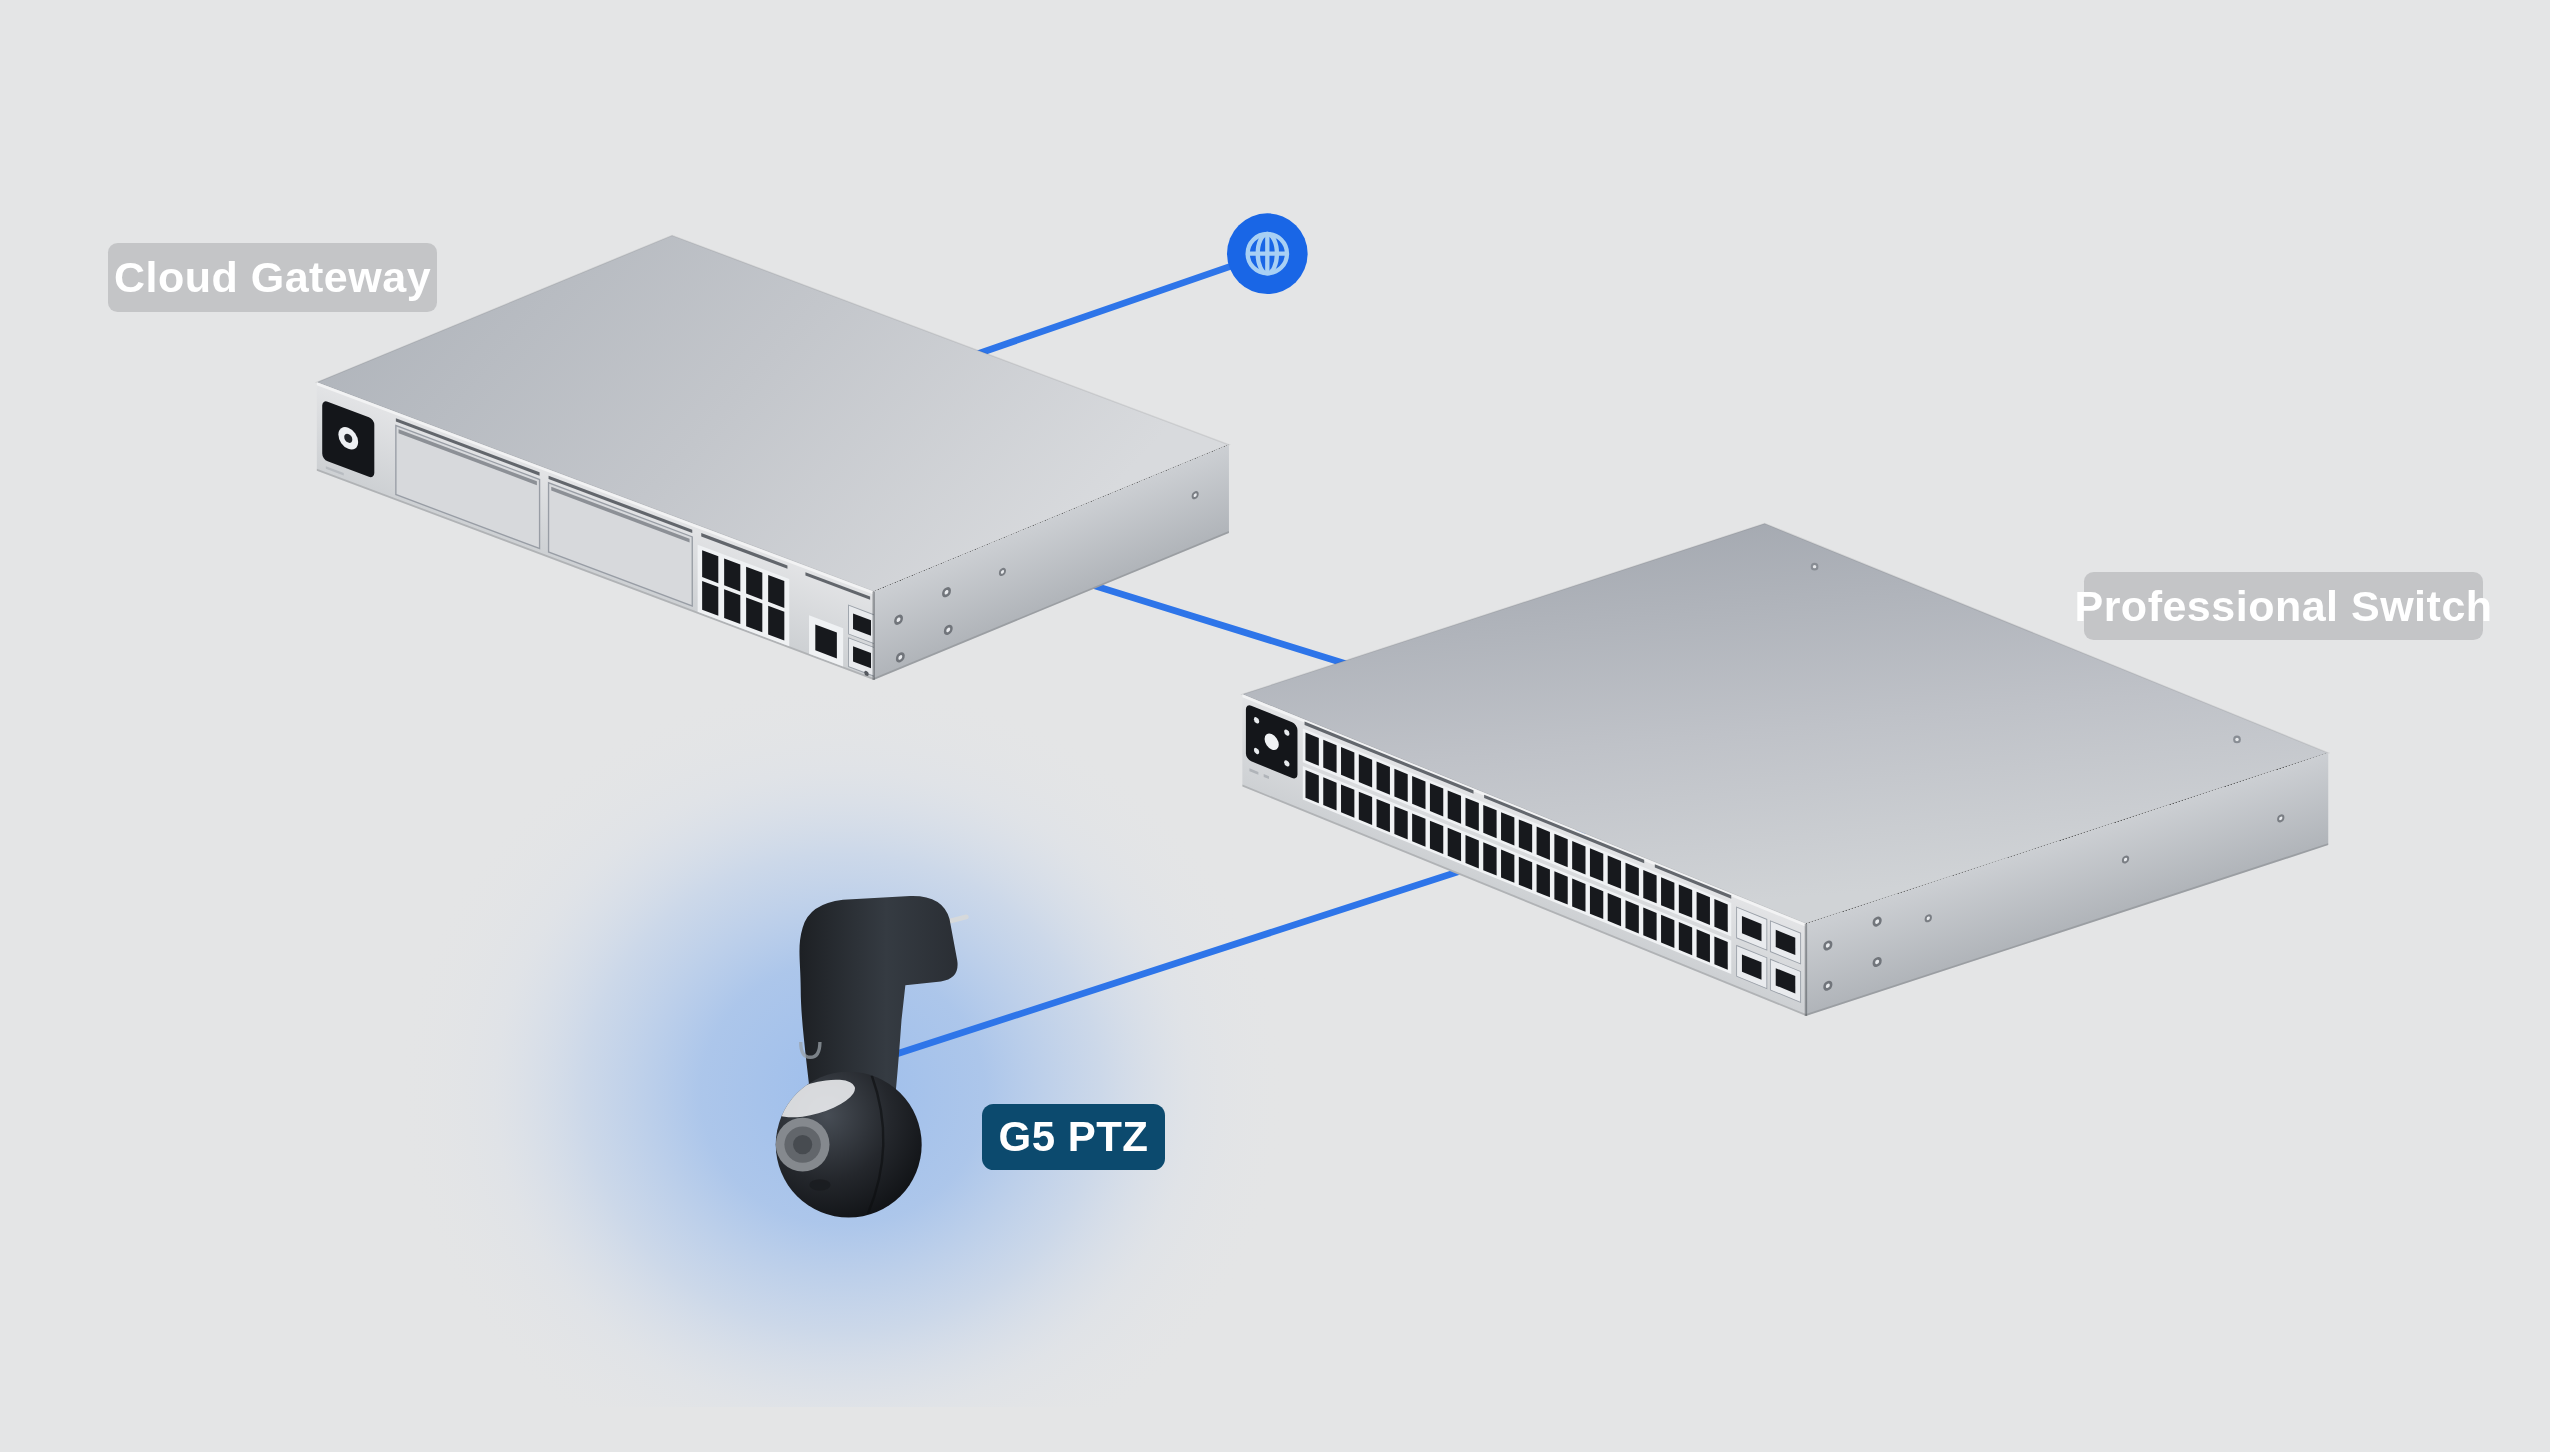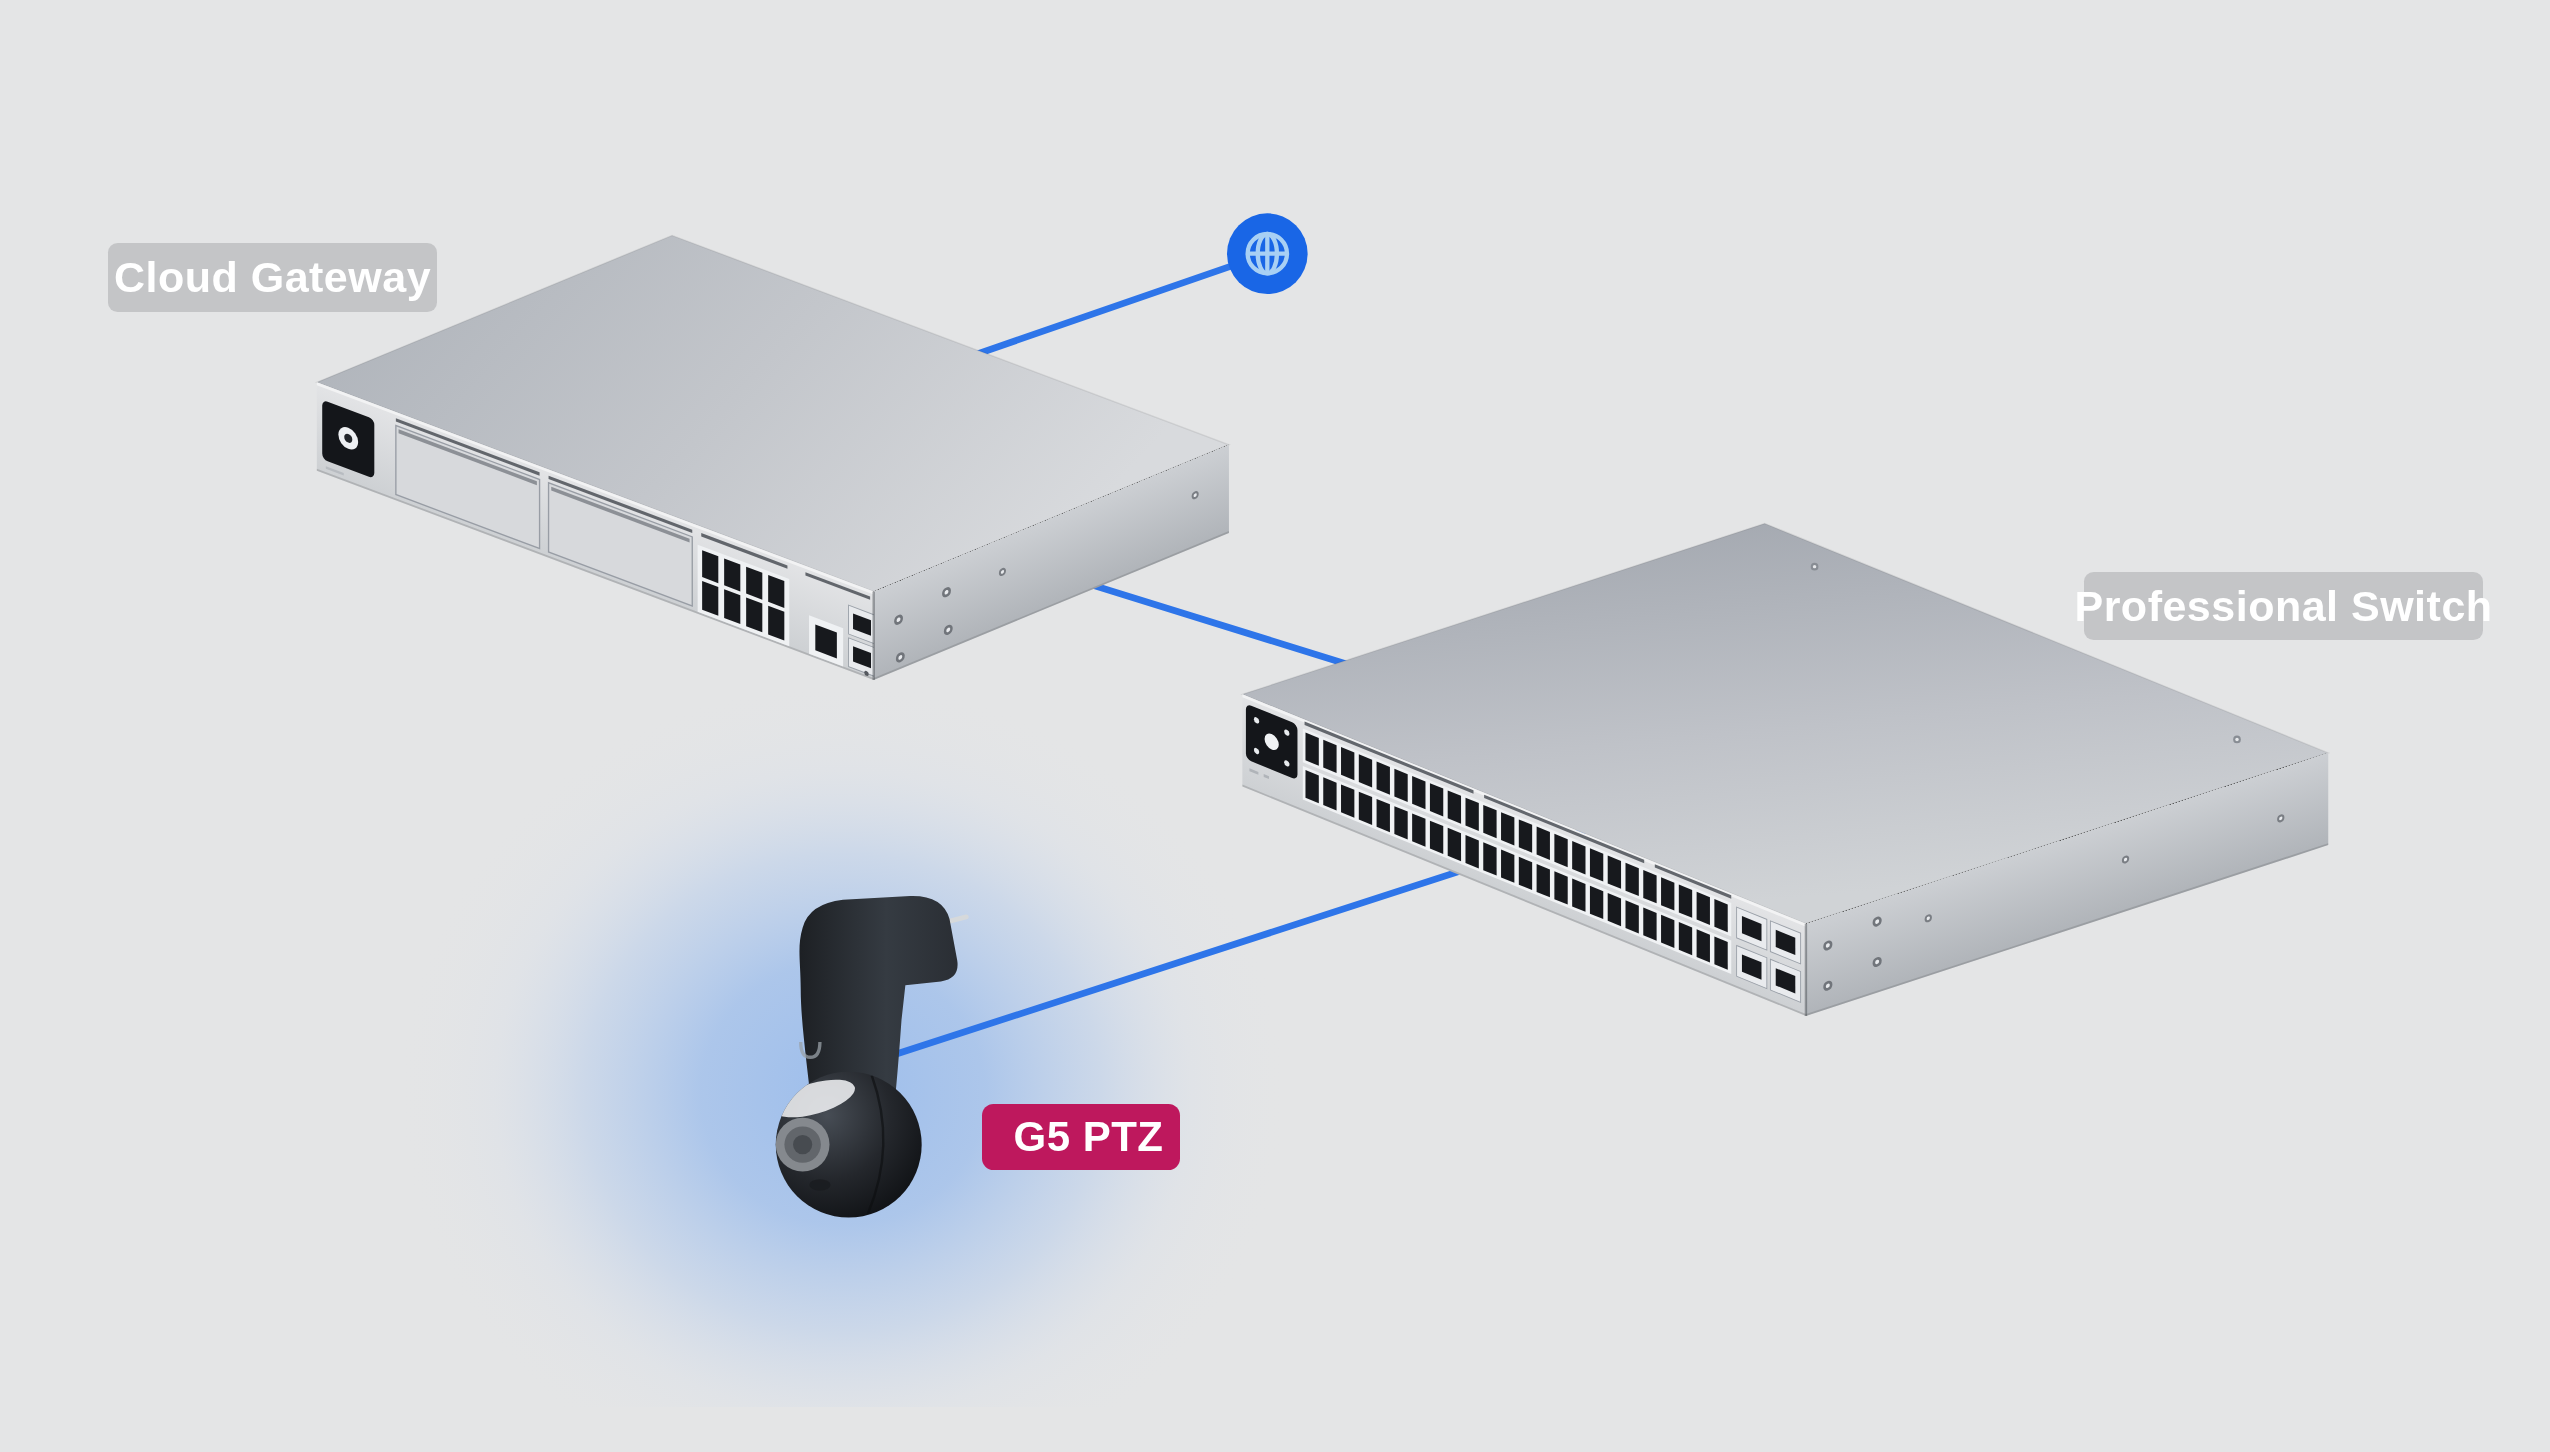--- a/index.html
+++ b/index.html
@@ -12,21 +12,21 @@
   }
   .scene-svg{position:absolute;left:0;top:0;}
   .label{
     position:absolute;
     display:flex;align-items:center;justify-content:center;
     color:#fff;font-weight:bold;letter-spacing:0.5px;
     border-radius:11.5px;
     white-space:nowrap;
   }
   .label-gray{background:rgba(193,194,196,.92);}
-  .label-blue{background:#be185d;padding-left:15px;}
+  .label-blue{background:#0c4a6e;}
   #label-gateway{left:108px;top:243px;width:329px;height:69px;font-size:43px;border-radius:9.6px;}
   #label-switch{left:2084px;top:528px;width:399px;height:68px;font-size:43px;border-radius:9.6px;margin-top:44px;}
   #label-camera{left:982px;top:1104px;width:183px;height:66px;font-size:42px;}
 </style>
 </head>
 <body>
 
 <div class="stage">
 
 <svg class="scene-svg" width="2550" height="1453" viewBox="0 0 2656 1513">

